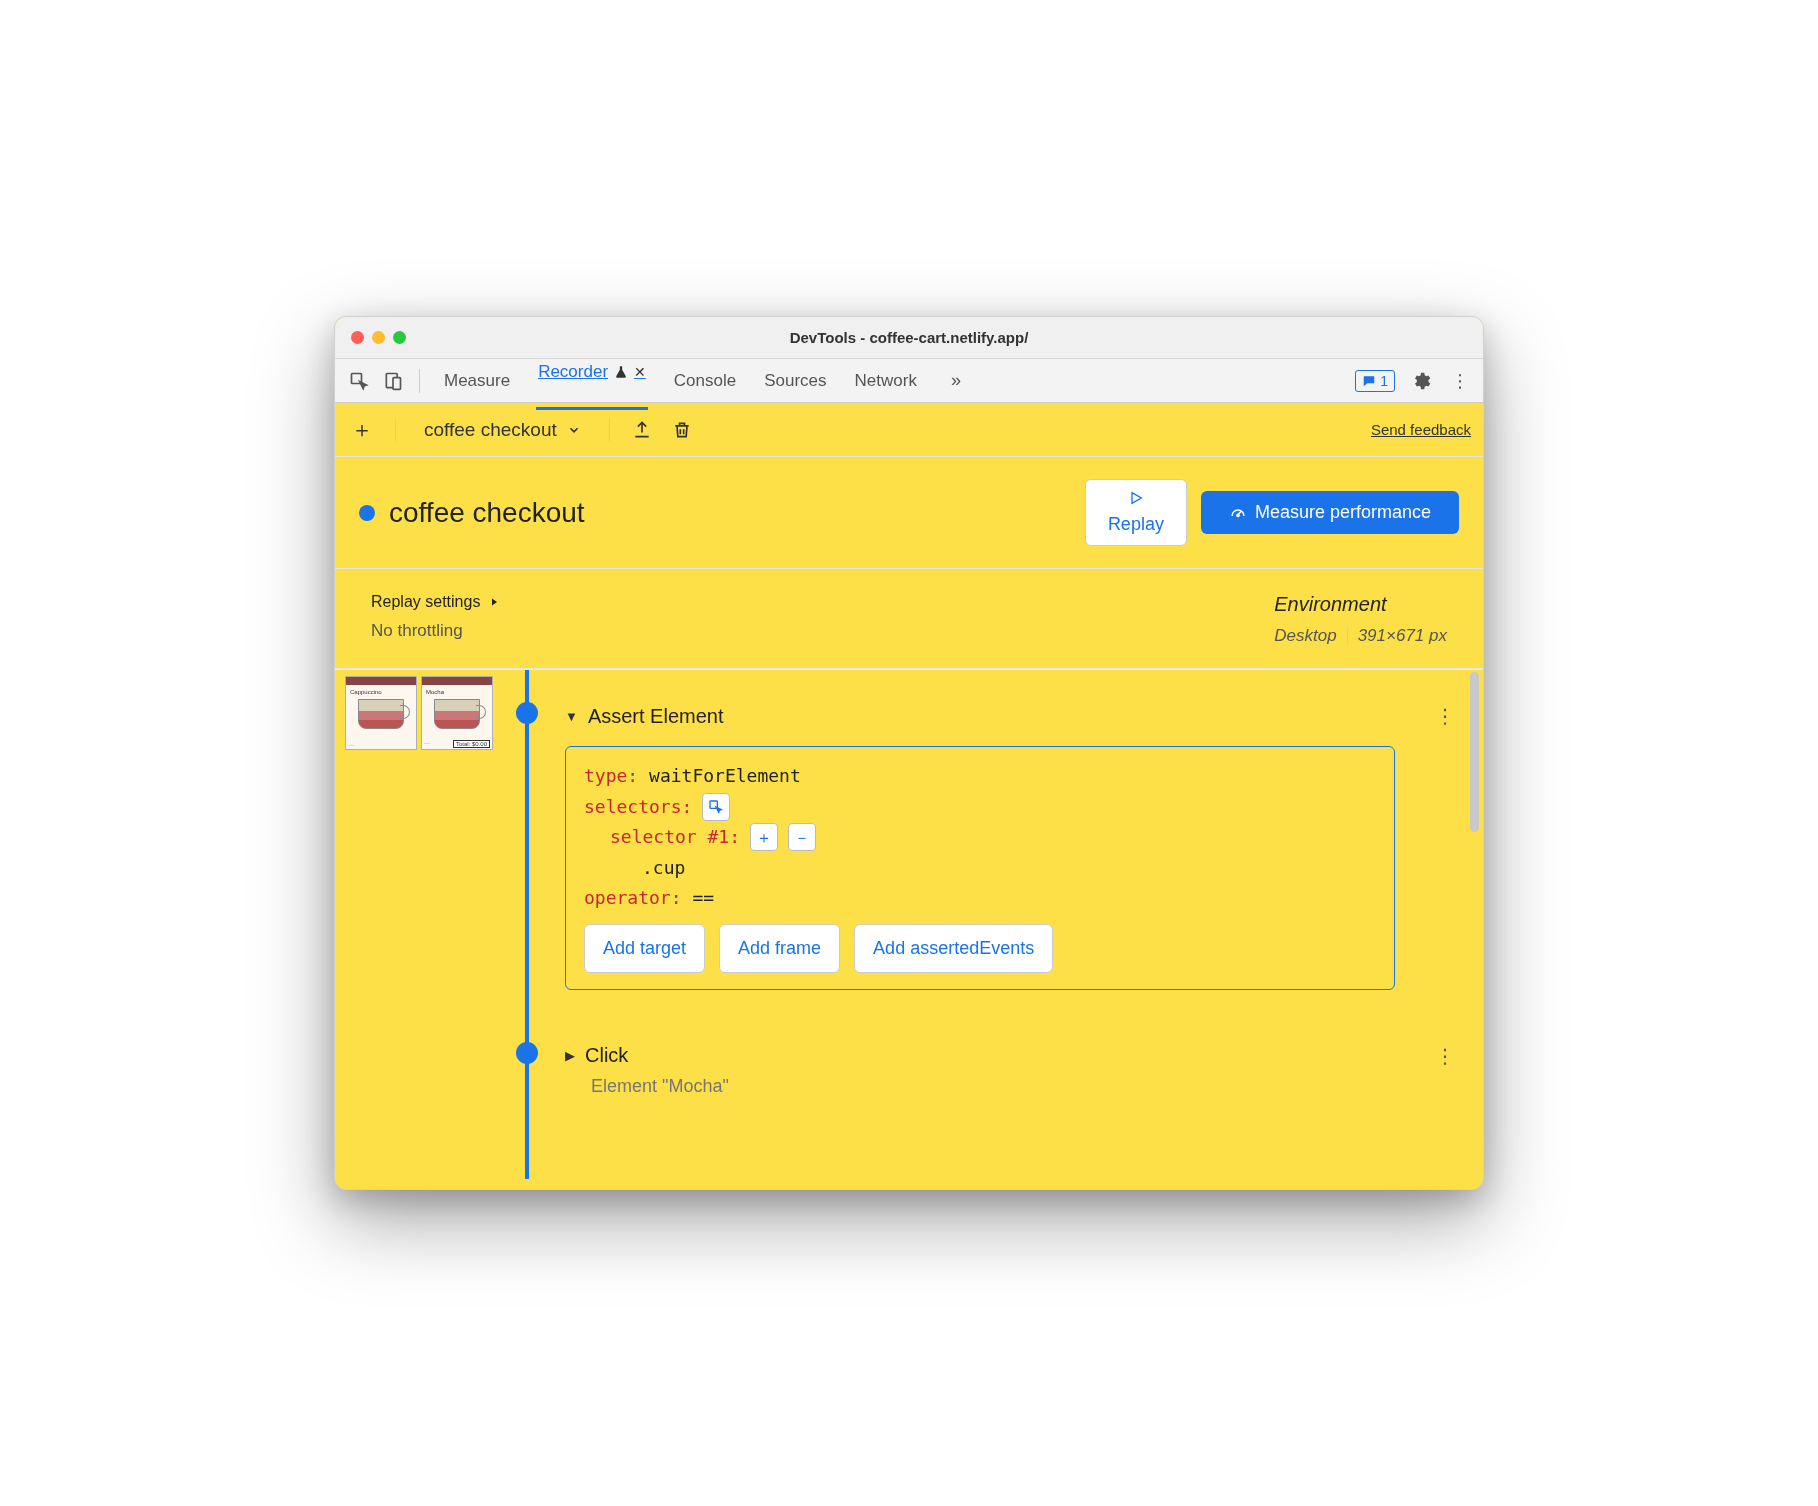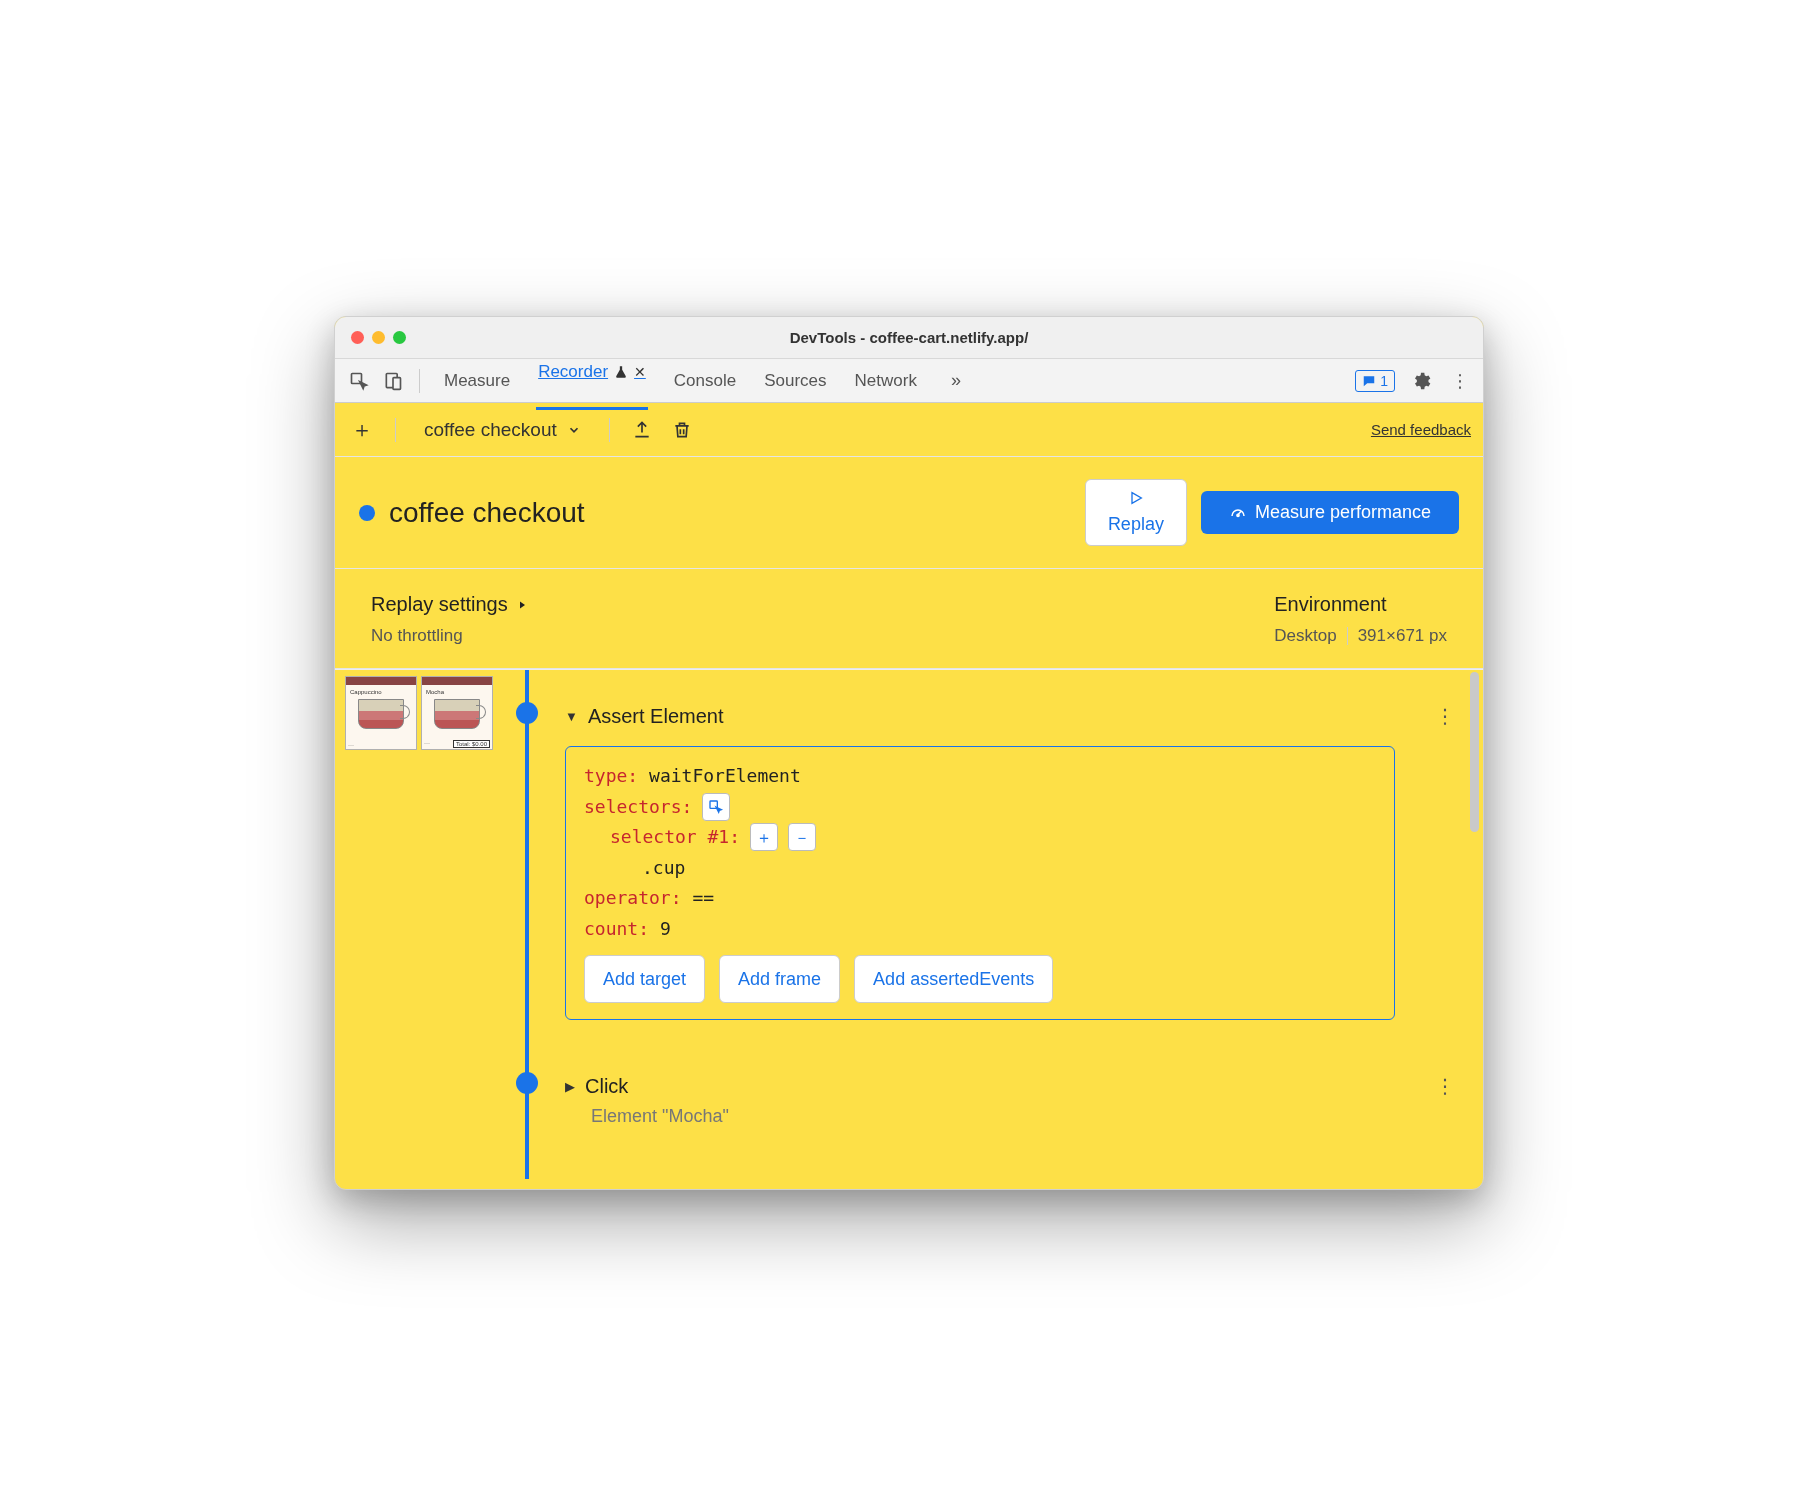--- a/index.html
+++ b/index.html
@@ -74,23 +74,23 @@
 }
 .rec-dot { width:16px; height:16px; border-radius:50%; background:#1a73e8; margin-right:14px;}
 .rec-title { font-size:28px; color:#222; flex:1;}
 .replay-btn { border:1px solid #ccc; background:#fff; color:#1a73e8; font-size:18px; padding:10px 22px; border-radius:6px; cursor:pointer; display:flex; align-items:center; gap:8px; font-weight:500;flex-direction:column;}
 .measure-btn { background:#1a73e8; color:#fff; font-size:18px; padding:11px 28px; border-radius:6px; cursor:pointer; display:flex; align-items:center; gap:8px; margin-left:14px; border:none; font-weight:500;}
 
 .settings-row {
   display:flex; padding: 24px 36px 22px 36px; border-bottom:1px solid #e5e5e5;
 }
 .settings-left { flex:1; }
-.settings-label { font-size:20px; color:#222; display:flex; align-items:center; gap:8px; cursor:pointer;}
+.settings-label { font-size:16px; color:#222; display:flex; align-items:center; gap:8px; cursor:pointer;}
 .settings-sub { font-size:17px; color:#555; margin-top:10px; }
-.settings-right { text-align:left; }
+.settings-right { text-align:left;font-style:italic; }
 .env-label { font-size:20px; color:#222; }
 .env-sub { font-size:17px; color:#555; margin-top:10px; display:flex; align-items:center;}
 .env-sub .divider { display:inline-block; width:1px; height:18px; background:#ccc; margin:0 10px;}
 
 .timeline-area {
   display:flex; position:relative; padding-bottom:10px; height: 520px;
   border-top: 1px solid #eee;
 }
 .thumbs-col { width: 170px; padding: 6px 8px 8px 10px; }
 .thumbs-wrap { display:flex; gap:4px; }
@@ -314,21 +314,20 @@
                 </svg>
             </span>
           </div>
           <div class="sel-row indent1">
             <span><span class="k">selector #1</span><span class="k">:</span></span>
             <span class="mini-btn">＋</span>
             <span class="mini-btn">－</span>
           </div>
           <div class="indent2"><span class="v">.cup</span></div>
           <div><span class="k">operator</span><span class="k">: </span><span class="v">==</span></div>
-          <div><span class="k">count</span><span class="k">: </span><span class="v">9</span></div>
           <div class="add-btns">
             <div class="add-btn">Add target</div>
             <div class="add-btn">Add frame</div>
             <div class="add-btn">Add assertedEvents</div>
           </div>
         </div>
       </div>
 
       <div class="step" style="margin-top:50px;">
         <div class="step-dot"></div>

